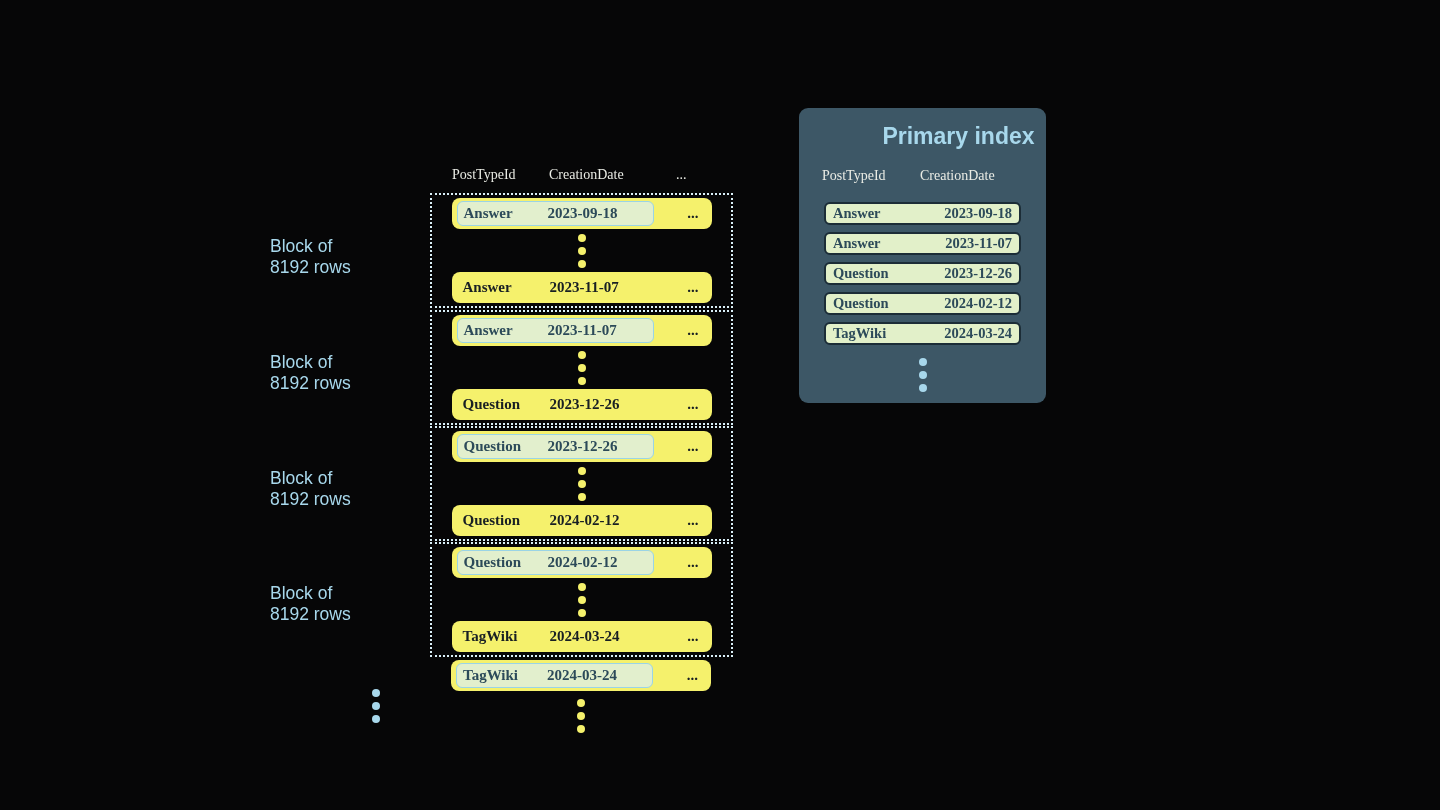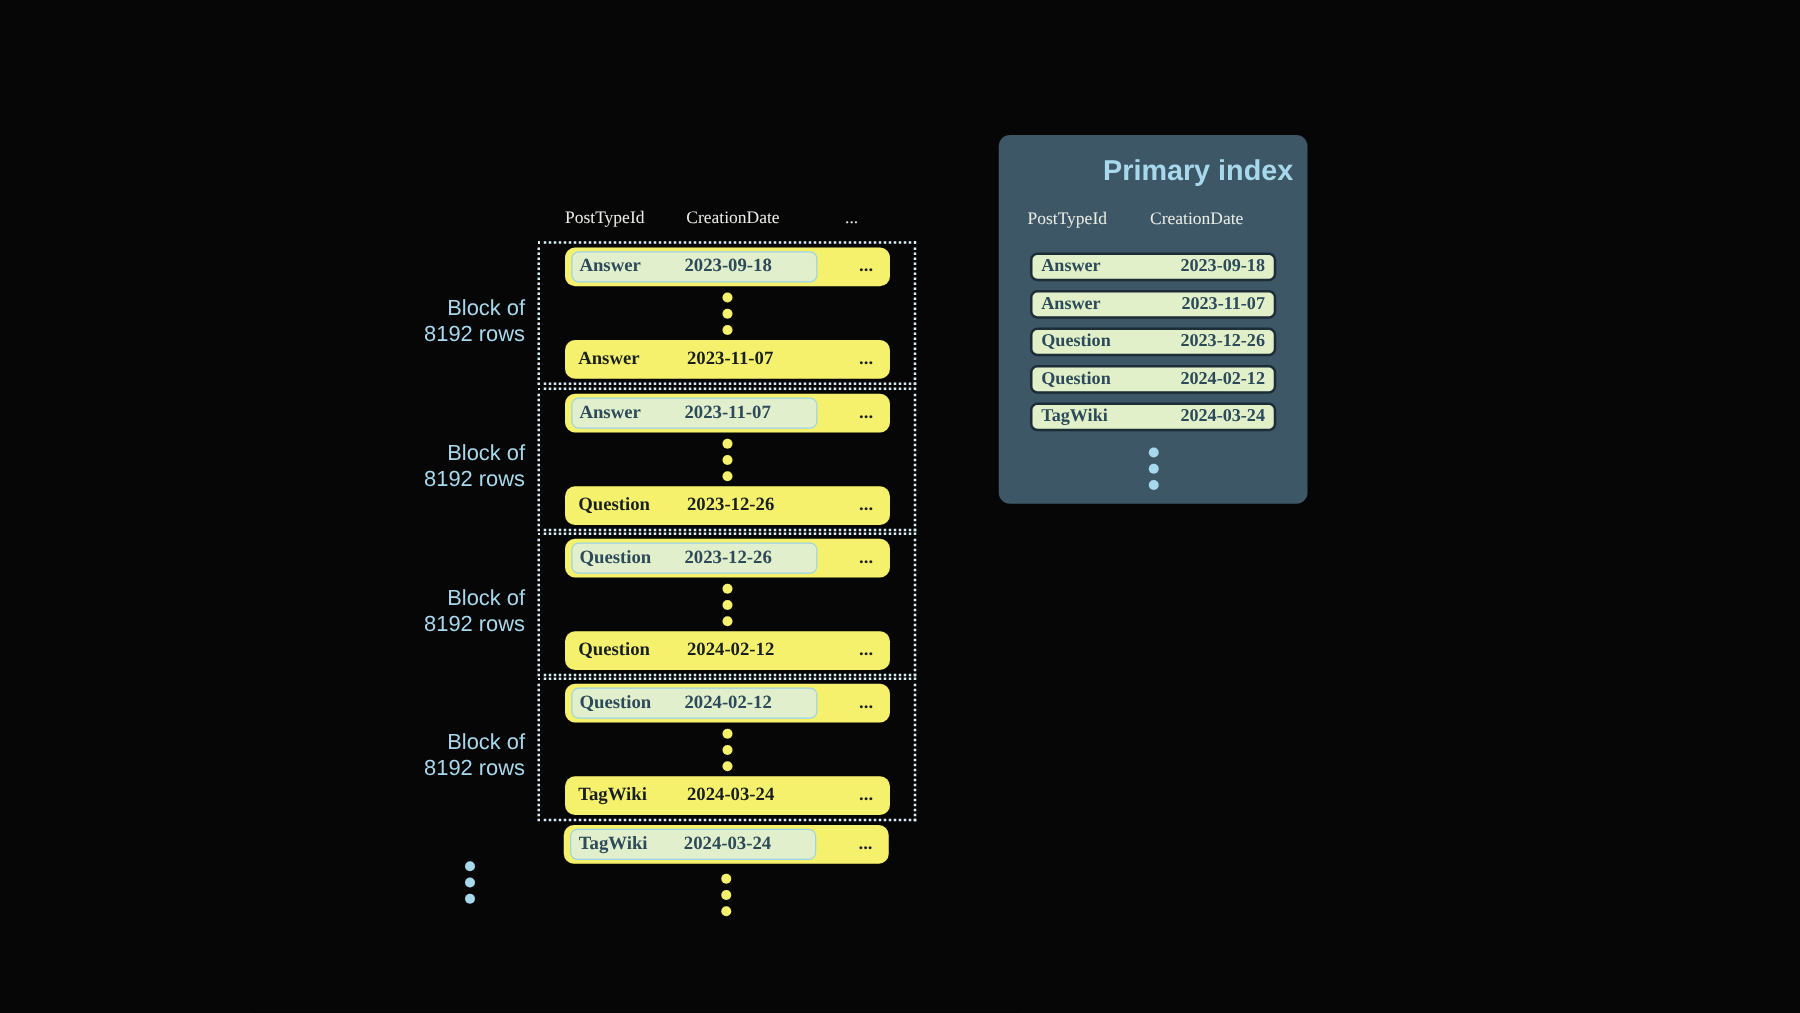--- a/index.html
+++ b/index.html
@@ -37,21 +37,21 @@
     position:absolute; top:167px;
     color:var(--header_text); font-size:14px; font-weight:500;
   }
   .block {
     position:absolute; left:430px; width:303px; height:115px;
     border:2px dotted var(--dotted_border);
     display:flex; flex-direction:column; justify-content:space-between;
     align-items:center; padding:3px 0;
   }
   .block-label {
-    position:absolute; left:270px; width:150px; text-align:right;
+    position:absolute; left:270px; width:150px; text-align:left;
     color:var(--accent_blue); font-size:17.5px; line-height:21px;
   }
   .yrow {
     width:260px; height:31px; background:var(--row_yellow);
     border-radius:8px; display:flex; align-items:center;
     color:var(--row_text_dark); font-size:15px; font-weight:bold;
   }
   .yrow.plain { padding-left:11px; }
   .yrow.first { padding-left:5px; }
   .pill {

